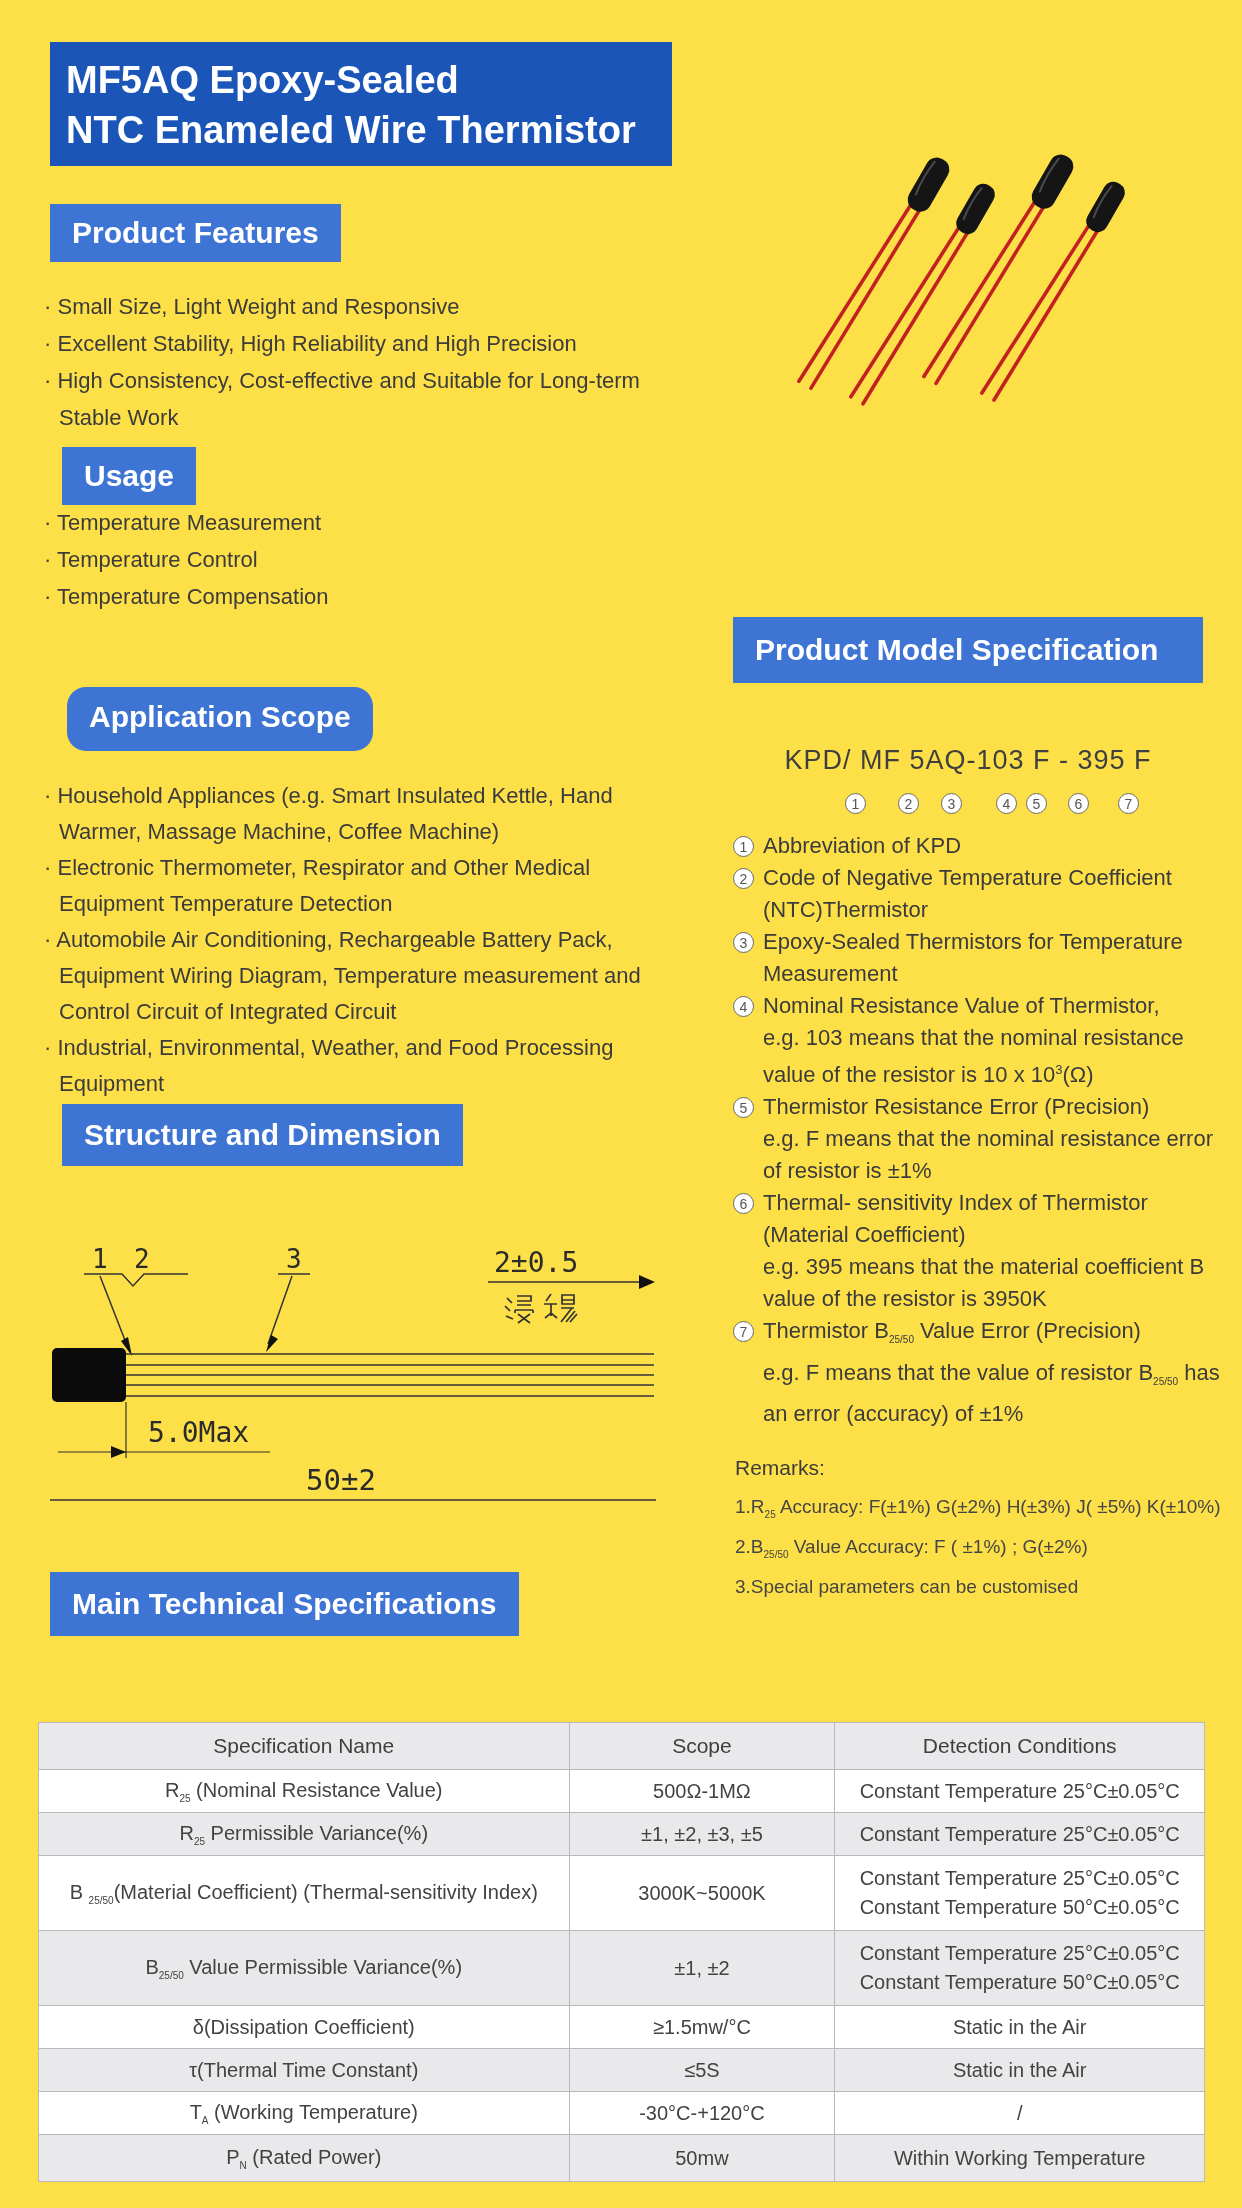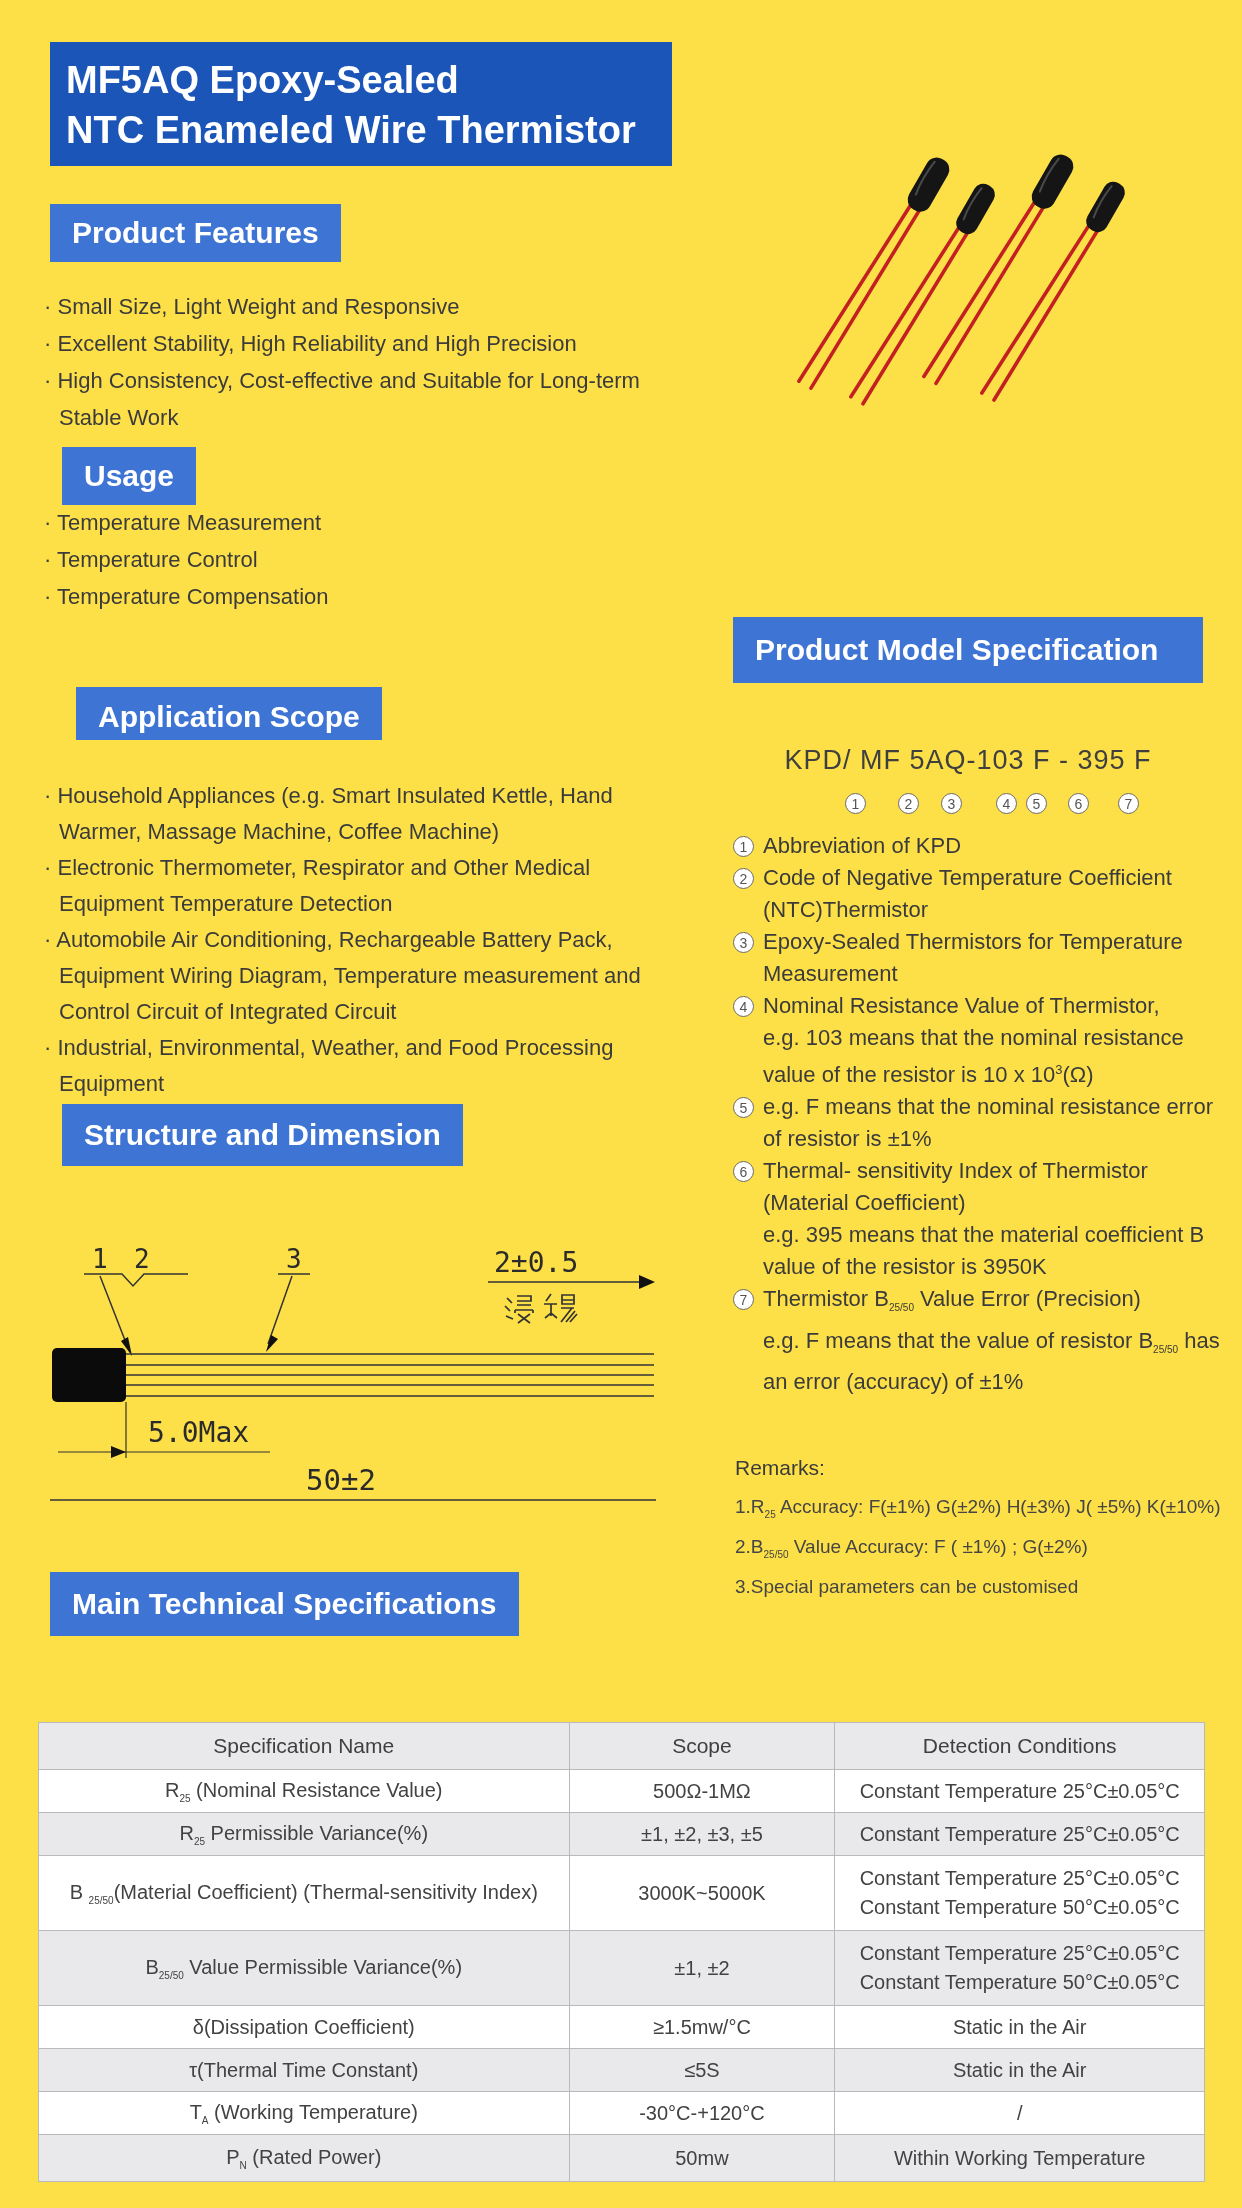--- a/index.html
+++ b/index.html
@@ -9,21 +9,21 @@
   
   .banner{position:absolute;left:50px;top:42px;width:622px;height:124px;background:#1c55b8;
           color:#fff;font-weight:bold;font-size:38px;line-height:50px;
           padding:13px 0 0 16px;box-sizing:border-box;}
 
   
   .sec{position:absolute;height:58px;background:#3e74d3;color:#fff;font-weight:bold;
        font-size:30px;line-height:58px;padding:0 22px;white-space:nowrap;}
   #h-features{left:50px;top:204px;}
   #h-usage{left:62px;top:447px;}
-  #h-app{left:76px;top:687px;height:53px;line-height:60px;}
+  #h-app{left:67px;top:687px;height:64px;line-height:60px;border-radius:19px;}
   #h-struct{left:62px;top:1104px;height:62px;line-height:62px;}
   #h-tech{left:50px;top:1572px;height:64px;line-height:64px;}
   #h-model{left:733px;top:617px;width:470px;height:66px;line-height:66px;box-sizing:border-box;}
 
   
   .blist{position:absolute;font-size:22px;line-height:37px;color:#3b3b3b;}
   #l-features{left:44px;top:288px;width:648px;}
   #l-usage{left:44px;top:504px;width:648px;}
   #l-app{left:44px;top:778px;width:648px;line-height:36px;}
   .b-line{padding-left:15px;text-indent:-15px;}
@@ -159,20 +159,21 @@
       <div class="m-item">
         <span class="circ">4</span>
         <div class="m-text">
           <div><span>Nominal Resistance Value of Thermistor,</span></div>
           <div><span>e.g. 103 means that the nominal resistance value of the resistor is 10 x 10</span><sup>3</sup><span>(Ω)</span></div>
         </div>
       </div>
       <div class="m-item">
         <span class="circ">5</span>
         <div class="m-text">
+          <div><span>Thermistor Resistance Error (Precision)</span></div>
           <div><span>e.g. F means that the nominal resistance error of resistor is ±1%</span></div>
         </div>
       </div>
       <div class="m-item">
         <span class="circ">6</span>
         <div class="m-text">
           <div><span>Thermal- sensitivity Index of Thermistor (Material Coefficient)</span></div>
           <div><span>e.g. 395 means that the material coefficient B value of the resistor is 3950K</span></div>
         </div>
       </div>

